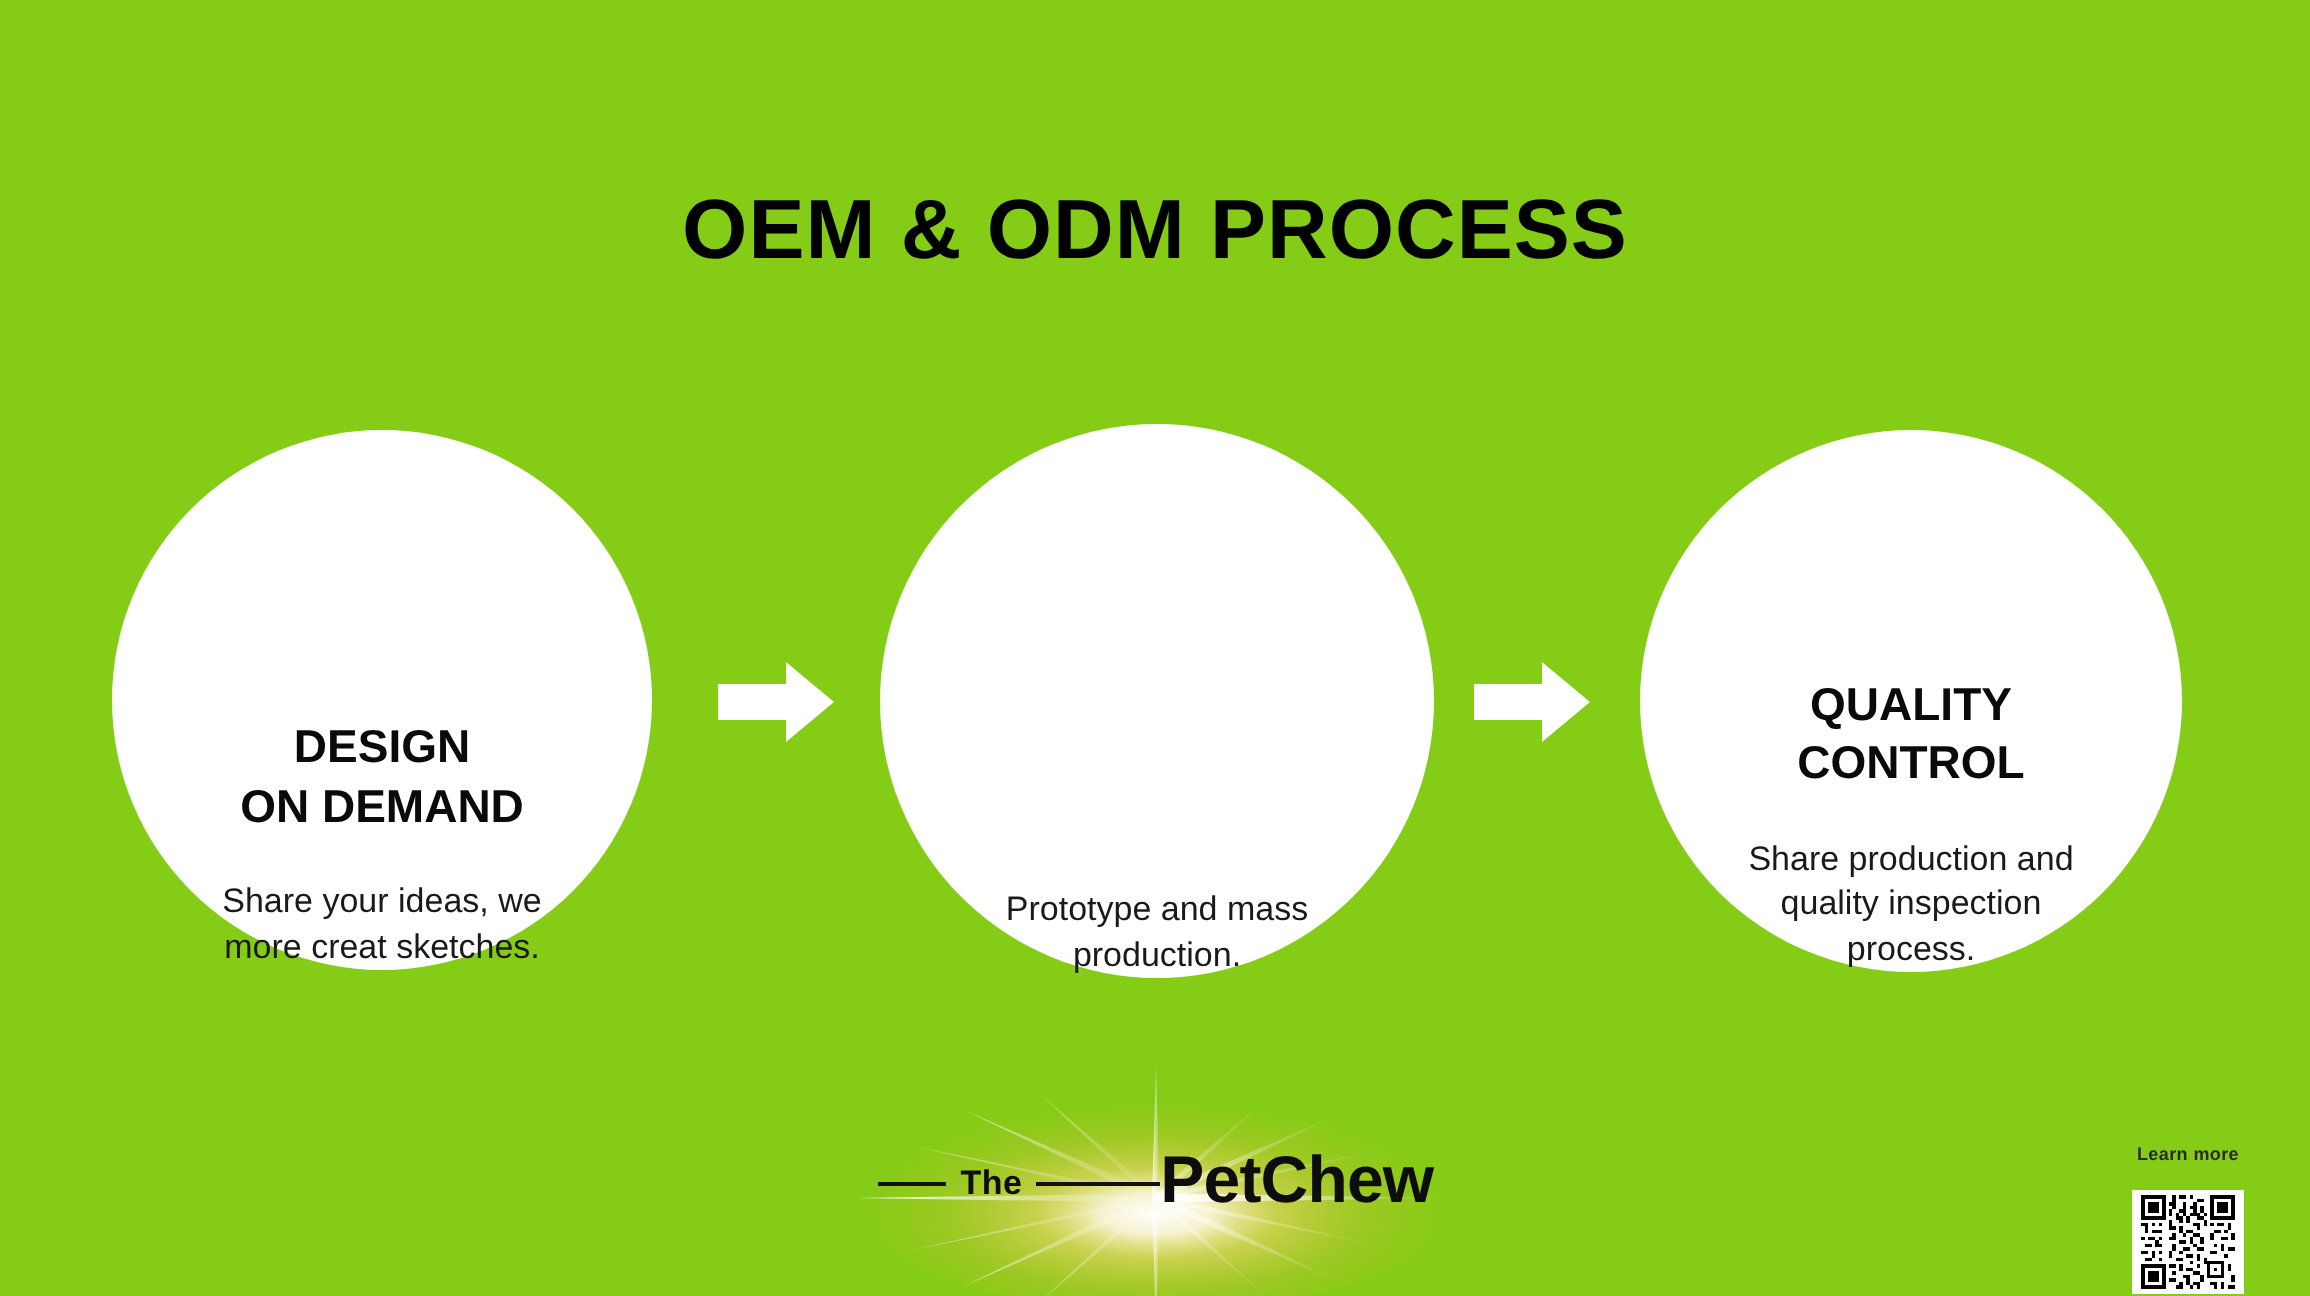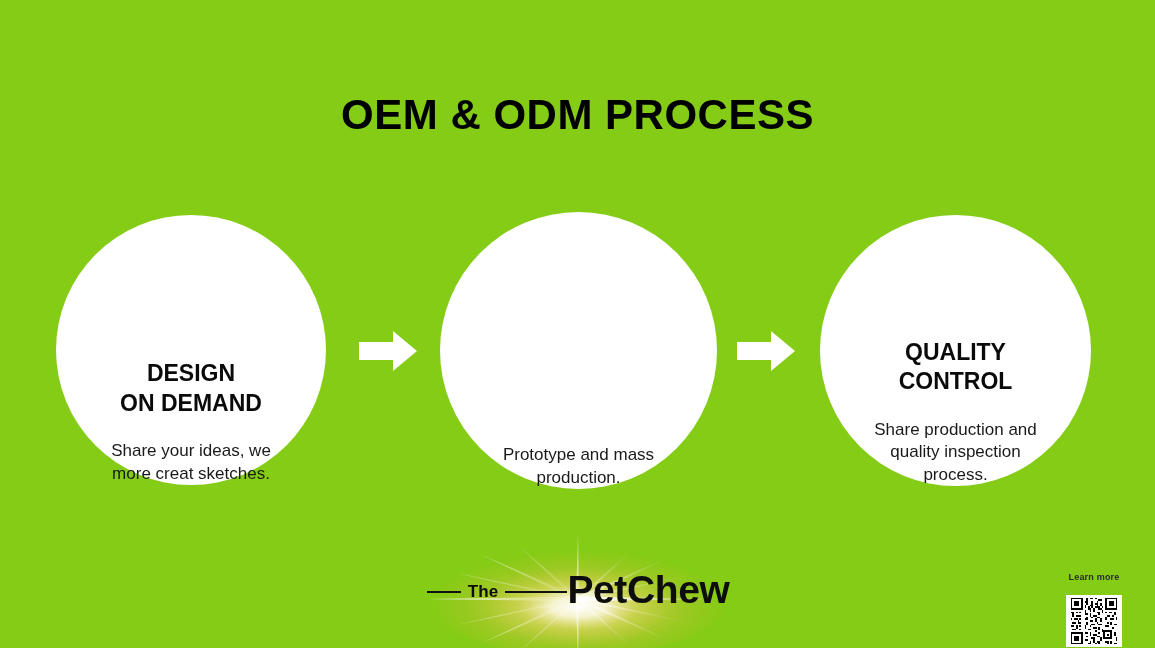--- a/index.html
+++ b/index.html
@@ -106,21 +106,21 @@
     width:34px;
   }
   #logo-rule-right { width:62px; }
   #logo-the {
     font-size:17px;
     font-weight:bold;
     color:#0d0d0d;
     letter-spacing:0.2px;
   }
   #logo-name {
-    font-size:39px;
+    font-size:33px;
     font-weight:bold;
     color:#0d0d0d;
     letter-spacing:-0.4px;
     line-height:1.05;
   }
 
   
   #qr-badge {
     position:absolute;
     left:1063px; top:572px;

